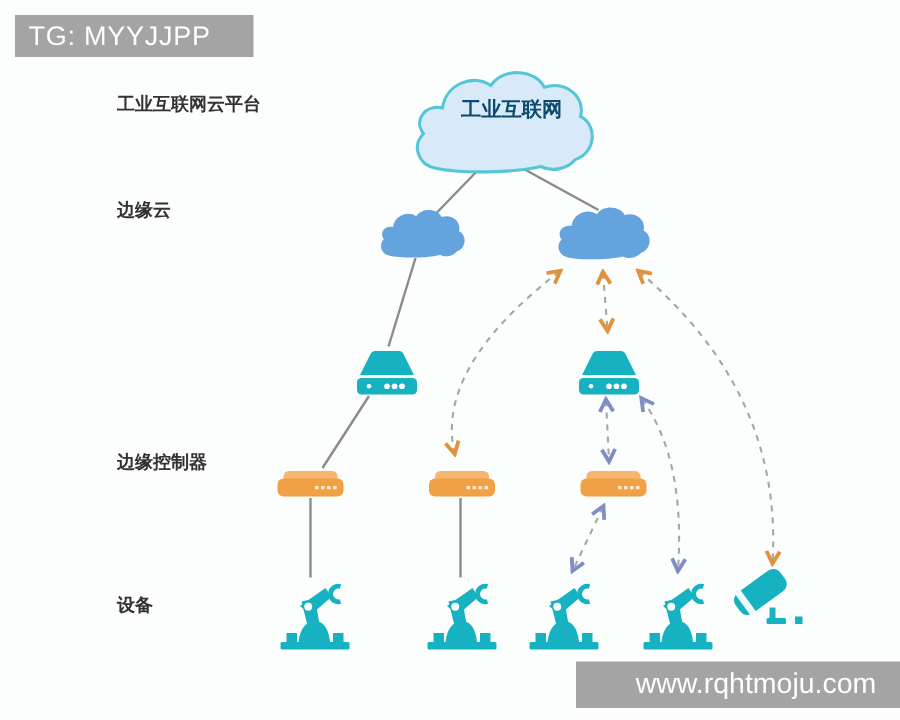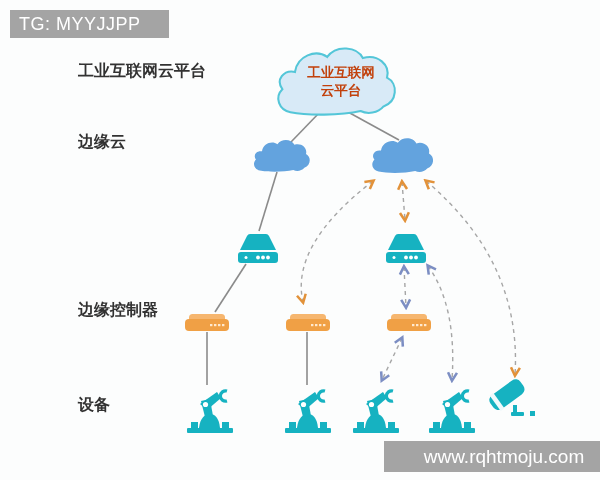--- a/index.html
+++ b/index.html
@@ -2,22 +2,22 @@
 <html><head>
 <meta charset="utf-8">
 <style>
   html,body{margin:0;padding:0;background:#ffffff;}
   body{font-family:"Liberation Sans","DejaVu Sans",sans-serif;}
   .stage{position:relative;width:600px;height:480px;background:#fcfdfd;overflow:hidden;}
   .stage svg{position:absolute;left:0;top:0;}
   .banner{position:absolute;background:#a4a4a4;color:#ffffff;display:flex;align-items:center;}
   .banner.tl{left:10px;top:10px;width:150px;height:28px;font-size:18px;padding-left:9px;letter-spacing:.5px;}
   .banner.br{top:441px;right:0;width:192px;height:31px;font-size:19px;justify-content:center;font-weight:300;padding-left:24px;}
-  .rowlabel{position:absolute;left:78px;color:#323232;font-size:16px;font-weight:600;white-space:nowrap;}
-  .cloudtext{position:absolute;left:281px;top:64px;width:120px;text-align:center;color:#c2410c;
+  .rowlabel{position:absolute;left:78px;color:#323232;font-size:12px;font-weight:600;white-space:nowrap;}
+  .cloudtext{position:absolute;left:281px;top:64px;width:120px;text-align:center;color:#0c4a6e;
              font-size:13.5px;font-weight:700;line-height:18px;}
 </style>
 </head>
 <body>
 
 <div class="stage">
 
 <svg width="600" height="480" viewBox="0 0 600 480">
   <defs>
     <path id="cloud" d="M16 61 C6 59 2 48 9 41 C3 33 10 24 20 26 C22 12 38 6 48 13
@@ -106,16 +106,15 @@
   <div class="banner tl">TG: MYYJJPP</div>
   <div class="banner br">www.rqhtmoju.com</div>
 
   <div class="rowlabel" style="top:61px">工业互联网云平台</div>
   <div class="rowlabel" style="top:132px">边缘云</div>
   <div class="rowlabel" style="top:300px">边缘控制器</div>
   <div class="rowlabel" style="top:395px">设备</div>
 
   <div class="cloudtext">
     <div>工业互联网</div>
-    <div>云平台</div>
   </div>
 
 </div>
 
 </body></html>

